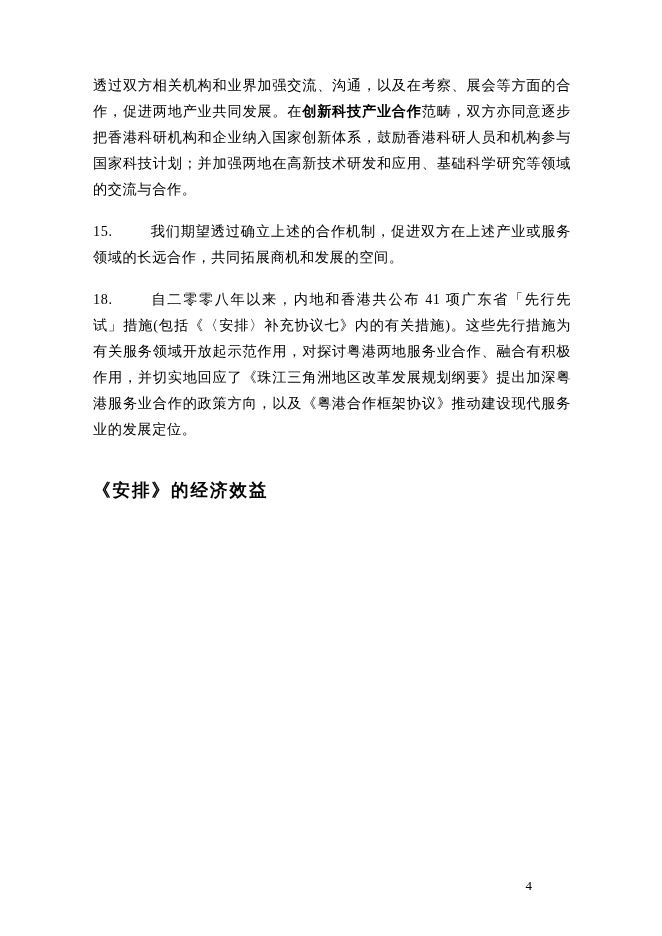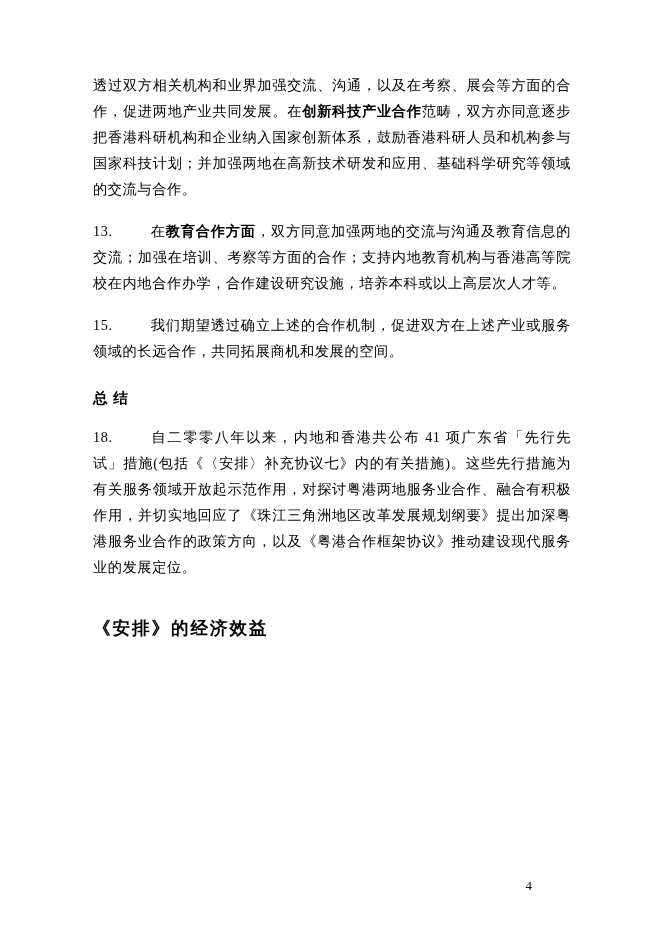--- a/index.html
+++ b/index.html
@@ -72,30 +72,26 @@
 </head>
 <body>
 
 <div class="page">
   <div class="content">
 
     <p class="para">
       <span>透过双方相关机构和业界加强交流、沟通，以及在考察、展会等方面的合作，促进两地产业共同发展。在</span><span class="bold">创新科技产业合作</span><span>范畴，双方亦同意逐步把香港科研机构和企业纳入国家创新体系，鼓励香港科研人员和机构参与国家科技计划；并加强两地在高新技术研发和应用、基础科学研究等领域的交流与合作。</span>
     </p>
 
-    <p class="para num-indent">
-      <span>13.</span><span class="gap-md"></span><span>在</span><span class="bold">教育合作方面</span><span>，双方同意加强两地的交流与沟通及教育信息的交流；加强在培训、考察等方面的合作；支持内地教育机构与香港高等院校在内地合作办学，合作建设研究设施，培养本科或以上高层次人才等。</span>
-    </p>
 
 
     <p class="para num-indent">
       <span>15.</span><span class="gap-md"></span><span>我们期望透过确立上述的合作机制，促进双方在上述产业或服务领域的长远合作，共同拓展商机和发展的空间。</span>
     </p>
 
-    <h2 class="section-head">总 结</h2>
 
 
 
     <p class="para num-indent">
       <span>18.</span><span class="gap-md"></span><span>自二零零八年以来，内地和香港共公布 41 项广东省「先行先试」措施(包括《〈安排〉补充协议七》内的有关措施)。这些先行措施为有关服务领域开放起示范作用，对探讨粤港两地服务业合作、融合有积极作用，并切实地回应了《珠江三角洲地区改革发展规划纲要》提出加深粤港服务业合作的政策方向，以及《粤港合作框架协议》推动建设现代服务业的发展定位。</span>
     </p>
 
     <h2 class="main-head">《安排》的经济效益</h2>
 
   </div>

